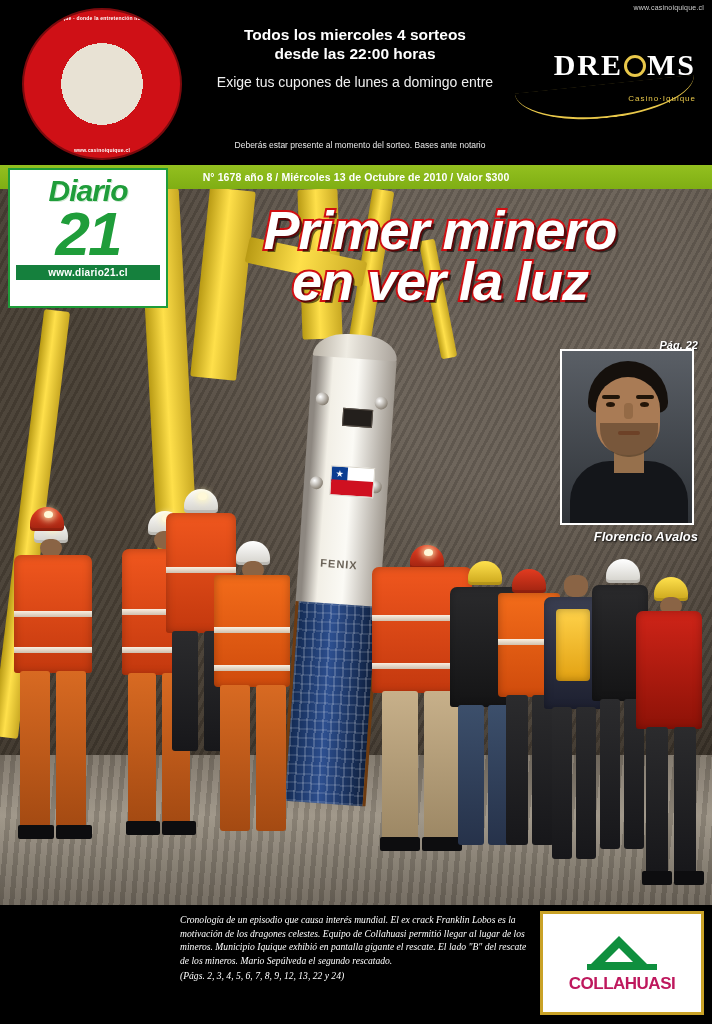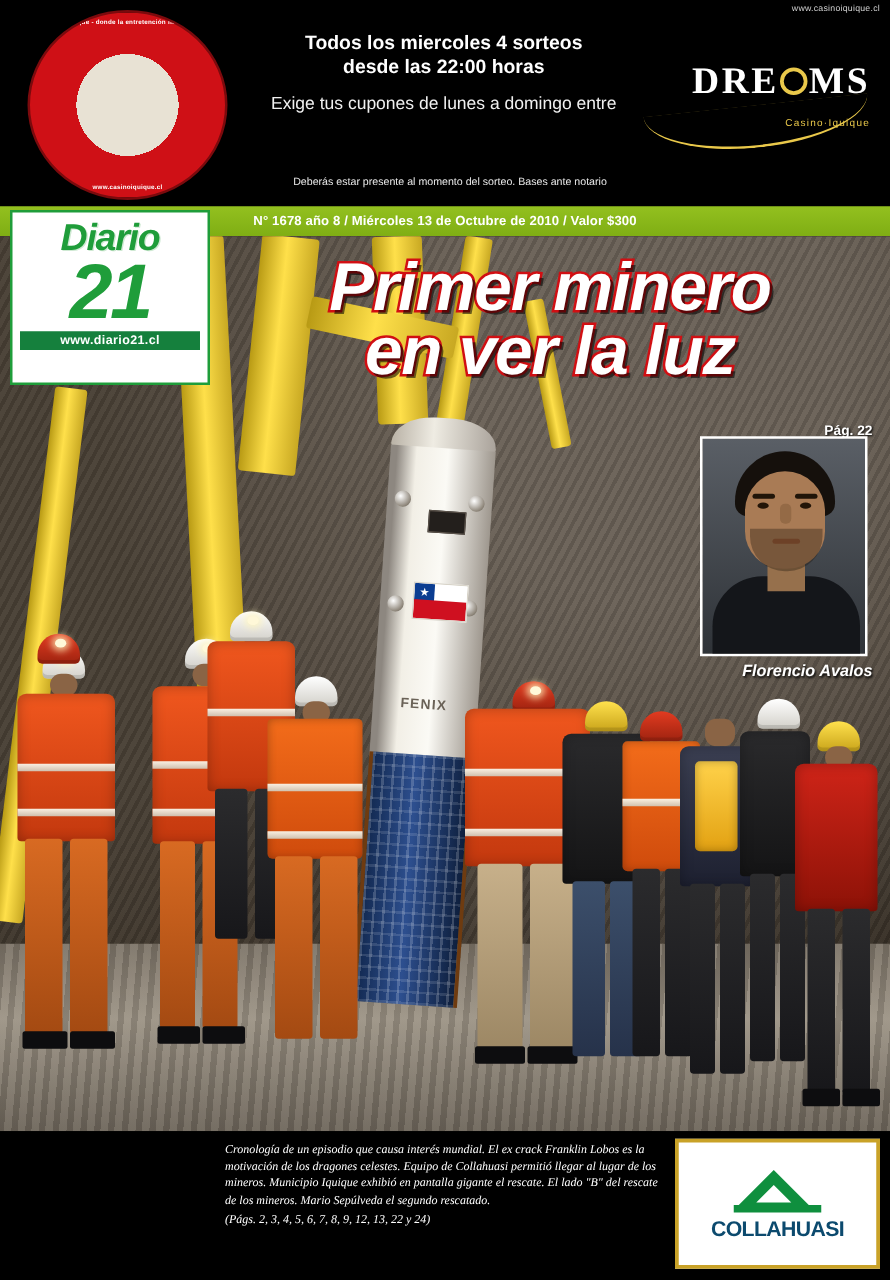--- a/index.html
+++ b/index.html
@@ -242,21 +242,21 @@
     font-weight:bold; font-style:italic;
     font-size:54px; line-height:.95;
     color:#fff;
     -webkit-text-stroke:4px #d10f13;
     paint-order:stroke fill;
     letter-spacing:-1px;
     text-shadow:3px 3px 0 rgba(0,0,0,.55);
   }
   .pag{
     position:absolute; right:14px; top:150px; z-index:7;
-    color:#fff; font-size:11px; font-weight:bold; 
+    color:#fff; font-size:11px; font-weight:bold; font-style:italic;
     text-shadow:1px 1px 2px #000;
   }
 
   
   .logo-box{
     position:absolute; left:8px; top:168px; width:160px; height:140px;
     background:#fff; border:2px solid #1f9d3a; z-index:8;
     text-align:center;
   }
   .logo-diario{
@@ -359,21 +359,21 @@
   }
   .coll-mark .bar{
     position:absolute; left:8px; bottom:0; width:70px; height:6px; background:#0f8f3e;
   }
   .coll-mark .cut{
     position:absolute; left:26px; top:16px; width:0; height:0;
     border-left:14px solid transparent; border-right:14px solid transparent;
     border-bottom:14px solid #fff;
   }
   .coll-name{
-    font-size:17px; font-weight:bold; color:#0c4a6e; letter-spacing:-.5px;
+    font-size:17px; font-weight:bold; color:#be185d; letter-spacing:-.5px;
   }
 </style>
 </head>
 <body>
 
 <div class="ad-banner">
   <div class="ad-url">www.casinoiquique.cl</div>
 
   <div class="seal">
     <div class="ring-text">

